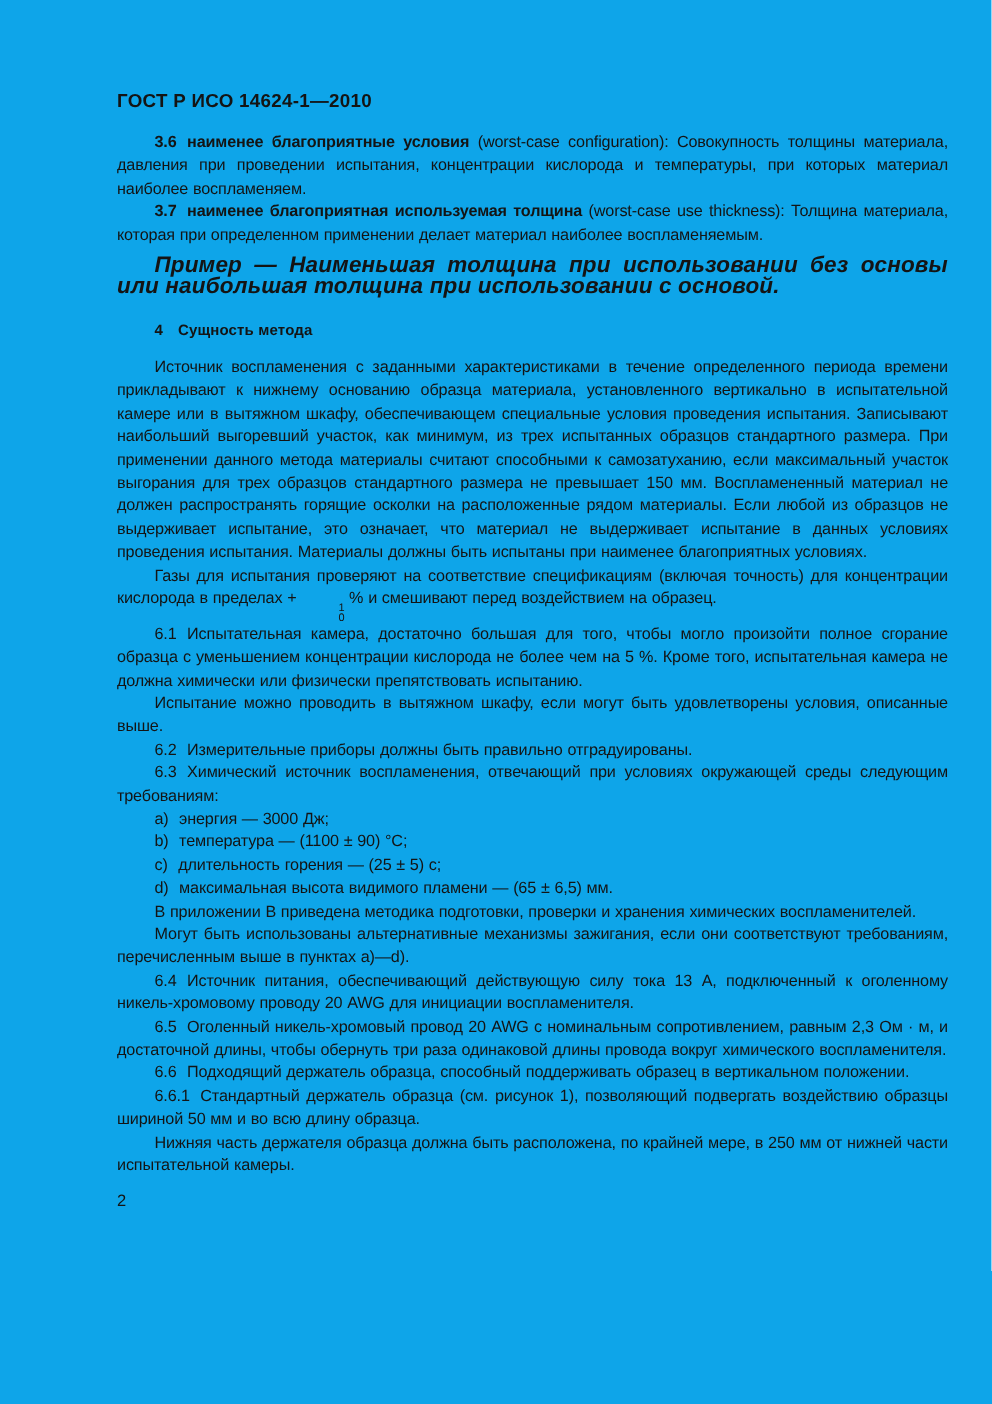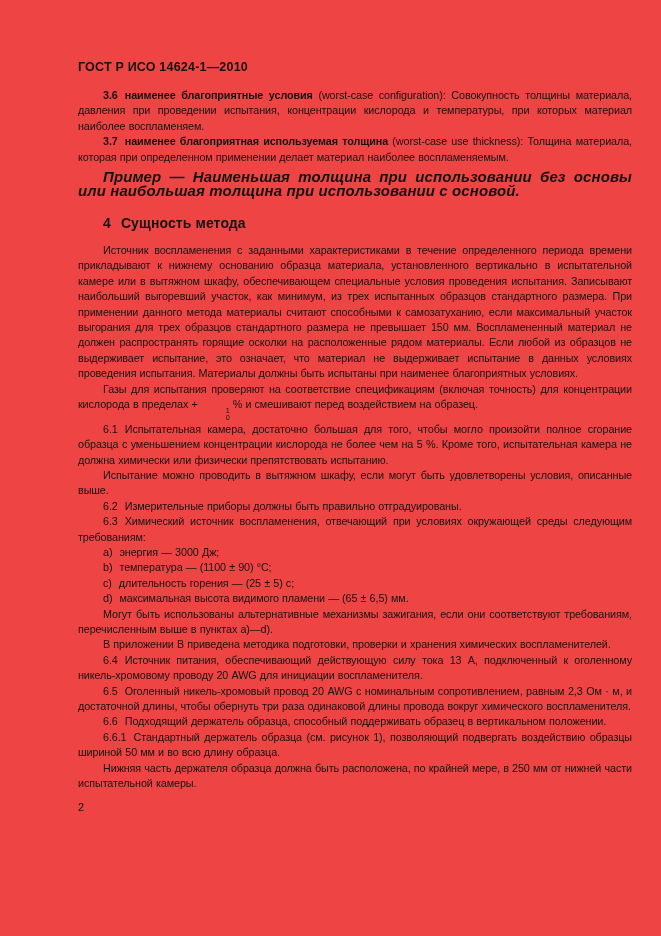--- a/index.html
+++ b/index.html
@@ -1,36 +1,36 @@
 <!DOCTYPE html>
 <html><head>
 <meta charset="utf-8">
 <style>
   * { margin:0; padding:0; box-sizing:border-box; }
   html, body { width:661px; height:936px; background:#ffffff; }
   body { font-family:"Liberation Sans", sans-serif; color:#141414; }
   .page {
     position:relative; width:661px; height:936px;
-    padding:60px 29px 0 78px; overflow:hidden; background:#ef4444;
+    padding:60px 29px 0 78px; overflow:hidden; background:#0ea5e9;
   }
   .doc-header { font-size:12.5px; font-weight:bold; letter-spacing:0.2px; }
   .content { margin-top:14px; width:554px; }
   p.body {
     font-size:10.8px; line-height:15.4px; text-align:justify;
     text-indent:25px; letter-spacing:-0.1px; word-spacing:0.3px;
   }
   .bold { font-weight:bold; }
   .clause-num { margin-right:7px; }
   .term-num { margin-right:7px; }
   .example {
     font-size:15px; line-height:13.5px; font-weight:bold; font-style:italic;
     text-align:justify; text-indent:25px; letter-spacing:0.1px; margin-top:5px;
   }
   h2.sec {
-    font-size:14px; font-weight:bold; letter-spacing:0.1px;
+    font-size:10px; font-weight:bold; letter-spacing:0.1px;
     margin:18px 0 12px 25px;
   }
   h2.sec .sec-num { margin-right:10px; }
   .list-label { margin-right:7px; }
   .frac {
     display:inline-flex; flex-direction:column; align-items:center;
     font-size:7.3px; line-height:6.8px; vertical-align:-5px;
     margin:0 3px 0 3px; letter-spacing:0;
   }
   .page-number { font-size:11px; margin-top:10px; }
@@ -67,23 +67,23 @@
 
     <p class="body"><span class="clause-num">6.2</span><span>Измерительные приборы должны быть правильно отградуированы.</span></p>
 
     <p class="body"><span class="clause-num">6.3</span><span>Химический источник воспламенения, отвечающий при условиях окружающей среды следующим требованиям:</span></p>
 
     <p class="body"><span class="list-label">a)</span><span>энергия — 3000 Дж;</span></p>
     <p class="body"><span class="list-label">b)</span><span>температура — (1100 ± 90) °С;</span></p>
     <p class="body"><span class="list-label">c)</span><span>длительность горения — (25 ± 5) с;</span></p>
     <p class="body"><span class="list-label">d)</span><span>максимальная высота видимого пламени — (65 ± 6,5) мм.</span></p>
 
+    <p class="body">В приложении В приведена методика подготовки, проверки и хранения химических воспламенителей.</p>
+
     <p class="body">Могут быть использованы альтернативные механизмы зажигания, если они соответствуют требованиям, перечисленным выше в пунктах a)—d).</p>
-
-    <p class="body">В приложении В приведена методика подготовки, проверки и хранения химических воспламенителей.</p>
 
     <p class="body"><span class="clause-num">6.4</span><span>Источник питания, обеспечивающий действующую силу тока 13 А, подключенный к оголенному никель-хромовому проводу 20 AWG для инициации воспламенителя.</span></p>
 
     <p class="body"><span class="clause-num">6.5</span><span>Оголенный никель-хромовый провод 20 AWG с номинальным сопротивлением, равным 2,3 Ом · м, и достаточной длины, чтобы обернуть три раза одинаковой длины провода вокруг химического воспламенителя.</span></p>
 
     <p class="body"><span class="clause-num">6.6</span><span>Подходящий держатель образца, способный поддерживать образец в вертикальном положении.</span></p>
 
     <p class="body"><span class="clause-num">6.6.1</span><span>Стандартный держатель образца (см. рисунок 1), позволяющий подвергать воздействию образцы шириной 50 мм и во всю длину образца.</span></p>
 
     <p class="body">Нижняя часть держателя образца должна быть расположена, по крайней мере, в 250 мм от нижней части испытательной камеры.</p>

